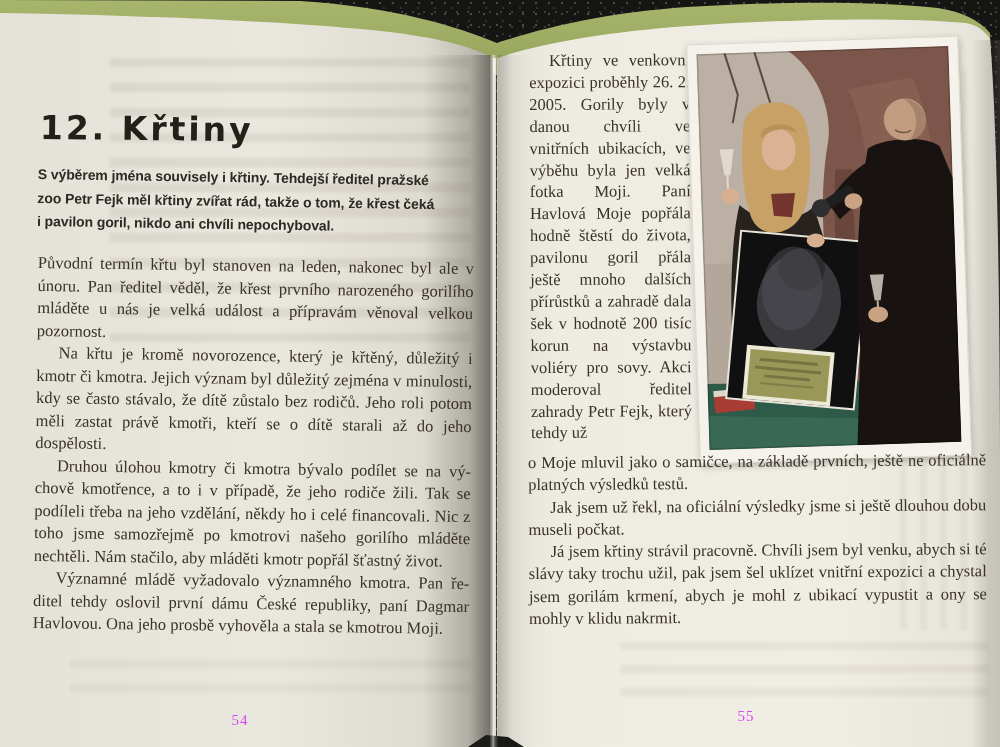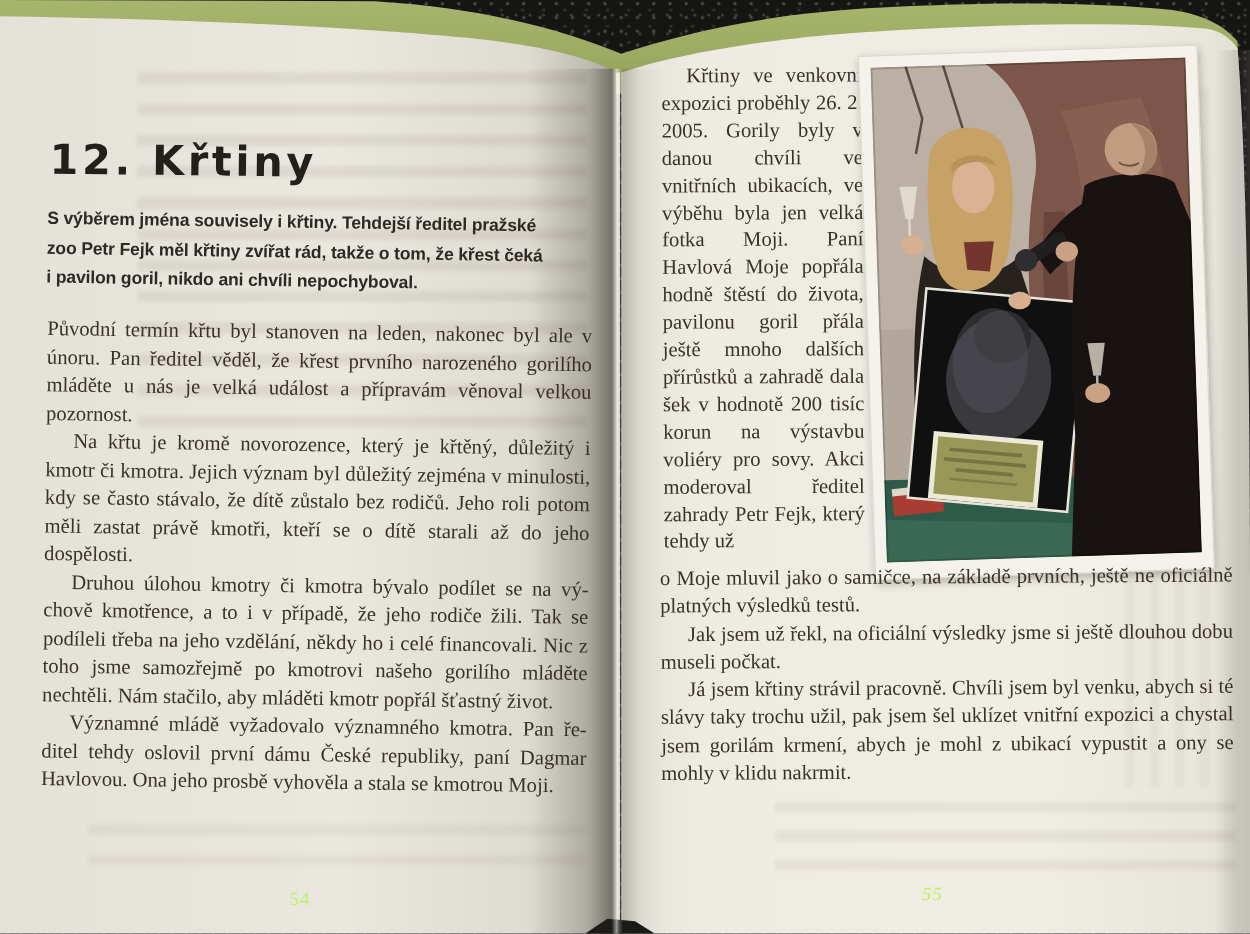--- a/index.html
+++ b/index.html
@@ -33,24 +33,24 @@
   }
   .left-body{
     left:38px;top:252px;width:436px;
     font-size:16.5px;line-height:22.5px;color:#39322b;
     text-align:justify;hyphens:manual;
     transform:rotate(.8deg);transform-origin:left top;
   }
   .left-body p{margin:0;}
   .left-body p.ind{text-indent:22px;}
   .pagenum{
-    font-size:15px;color:#bef264;letter-spacing:1px;
+    font-size:15px;color:#d946ef;letter-spacing:1px;
   }
   .pagenum.left{left:220px;top:712px;width:40px;text-align:center;}
-  .pagenum.right{left:726px;top:708px;width:40px;text-align:center;font-style:italic;}
+  .pagenum.right{left:726px;top:708px;width:40px;text-align:center;}
 
   .column-text{
     left:529px;top:50px;width:161px;margin:0;
     font-size:16.5px;line-height:21.9px;color:#39322b;
     text-align:justify;text-indent:20px;hyphens:manual;
     transform:rotate(-.3deg);transform-origin:left top;
   }
   .right-body{
     left:528px;top:452px;width:458px;
     font-size:16.5px;line-height:22.3px;color:#39322b;

